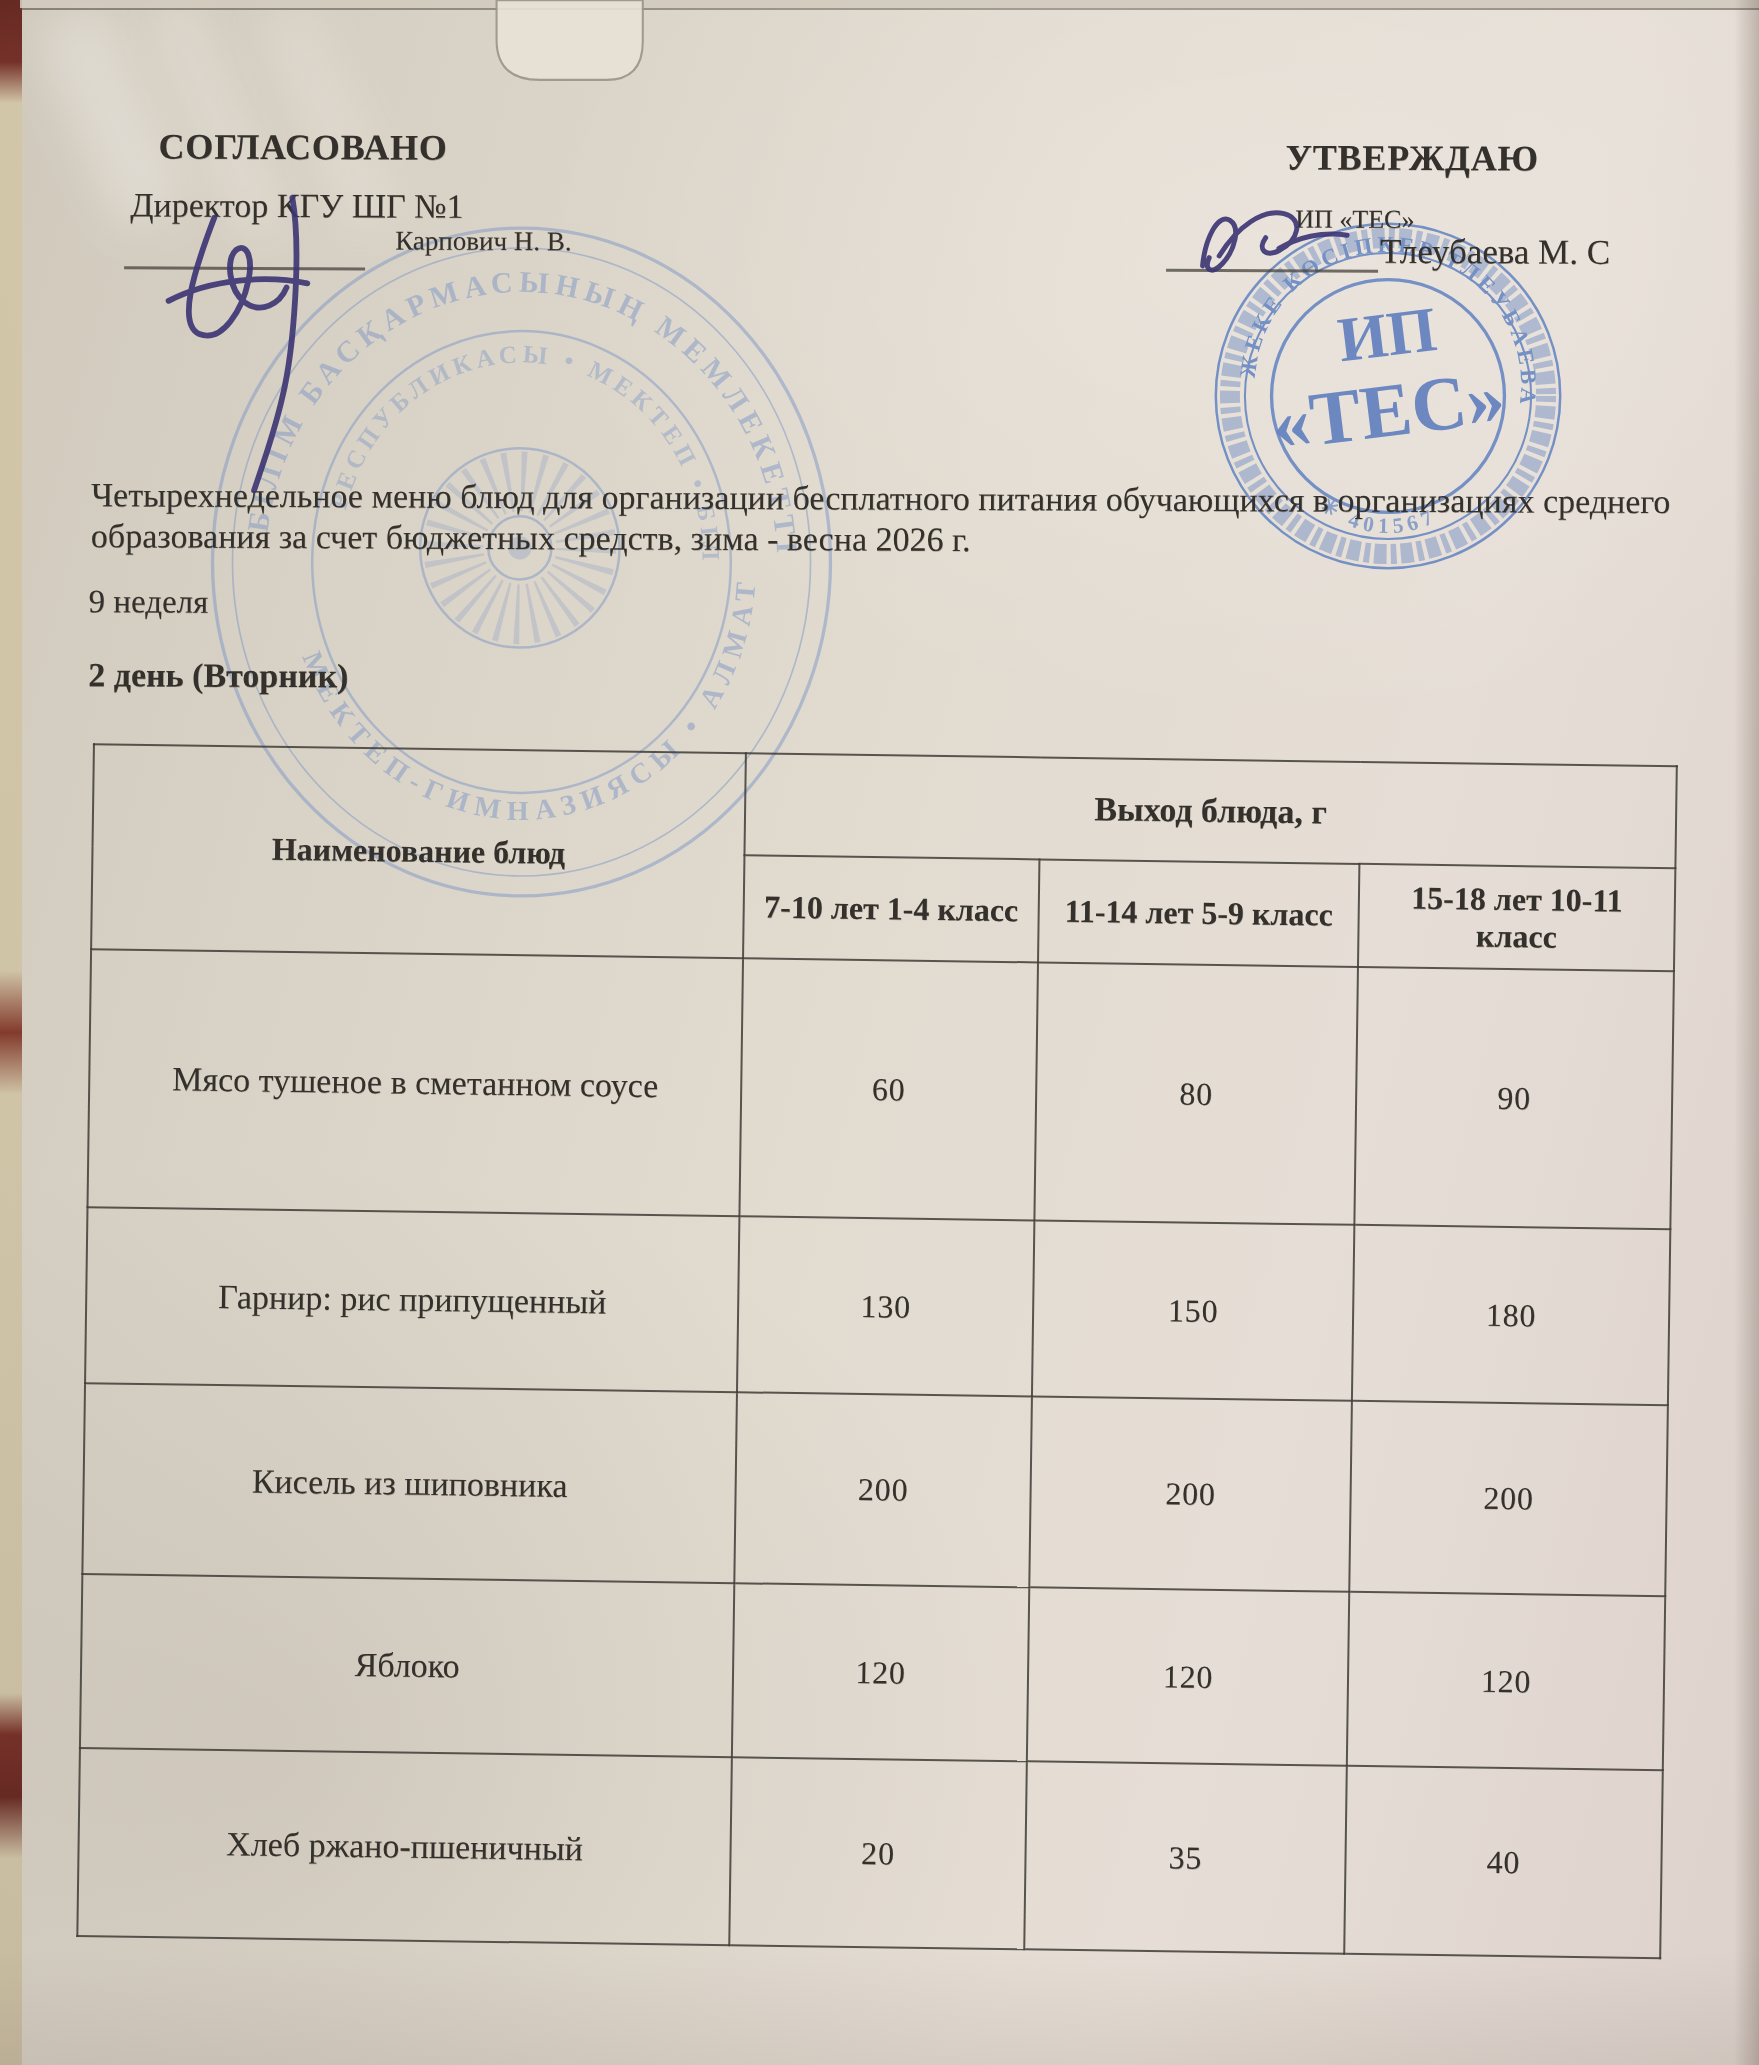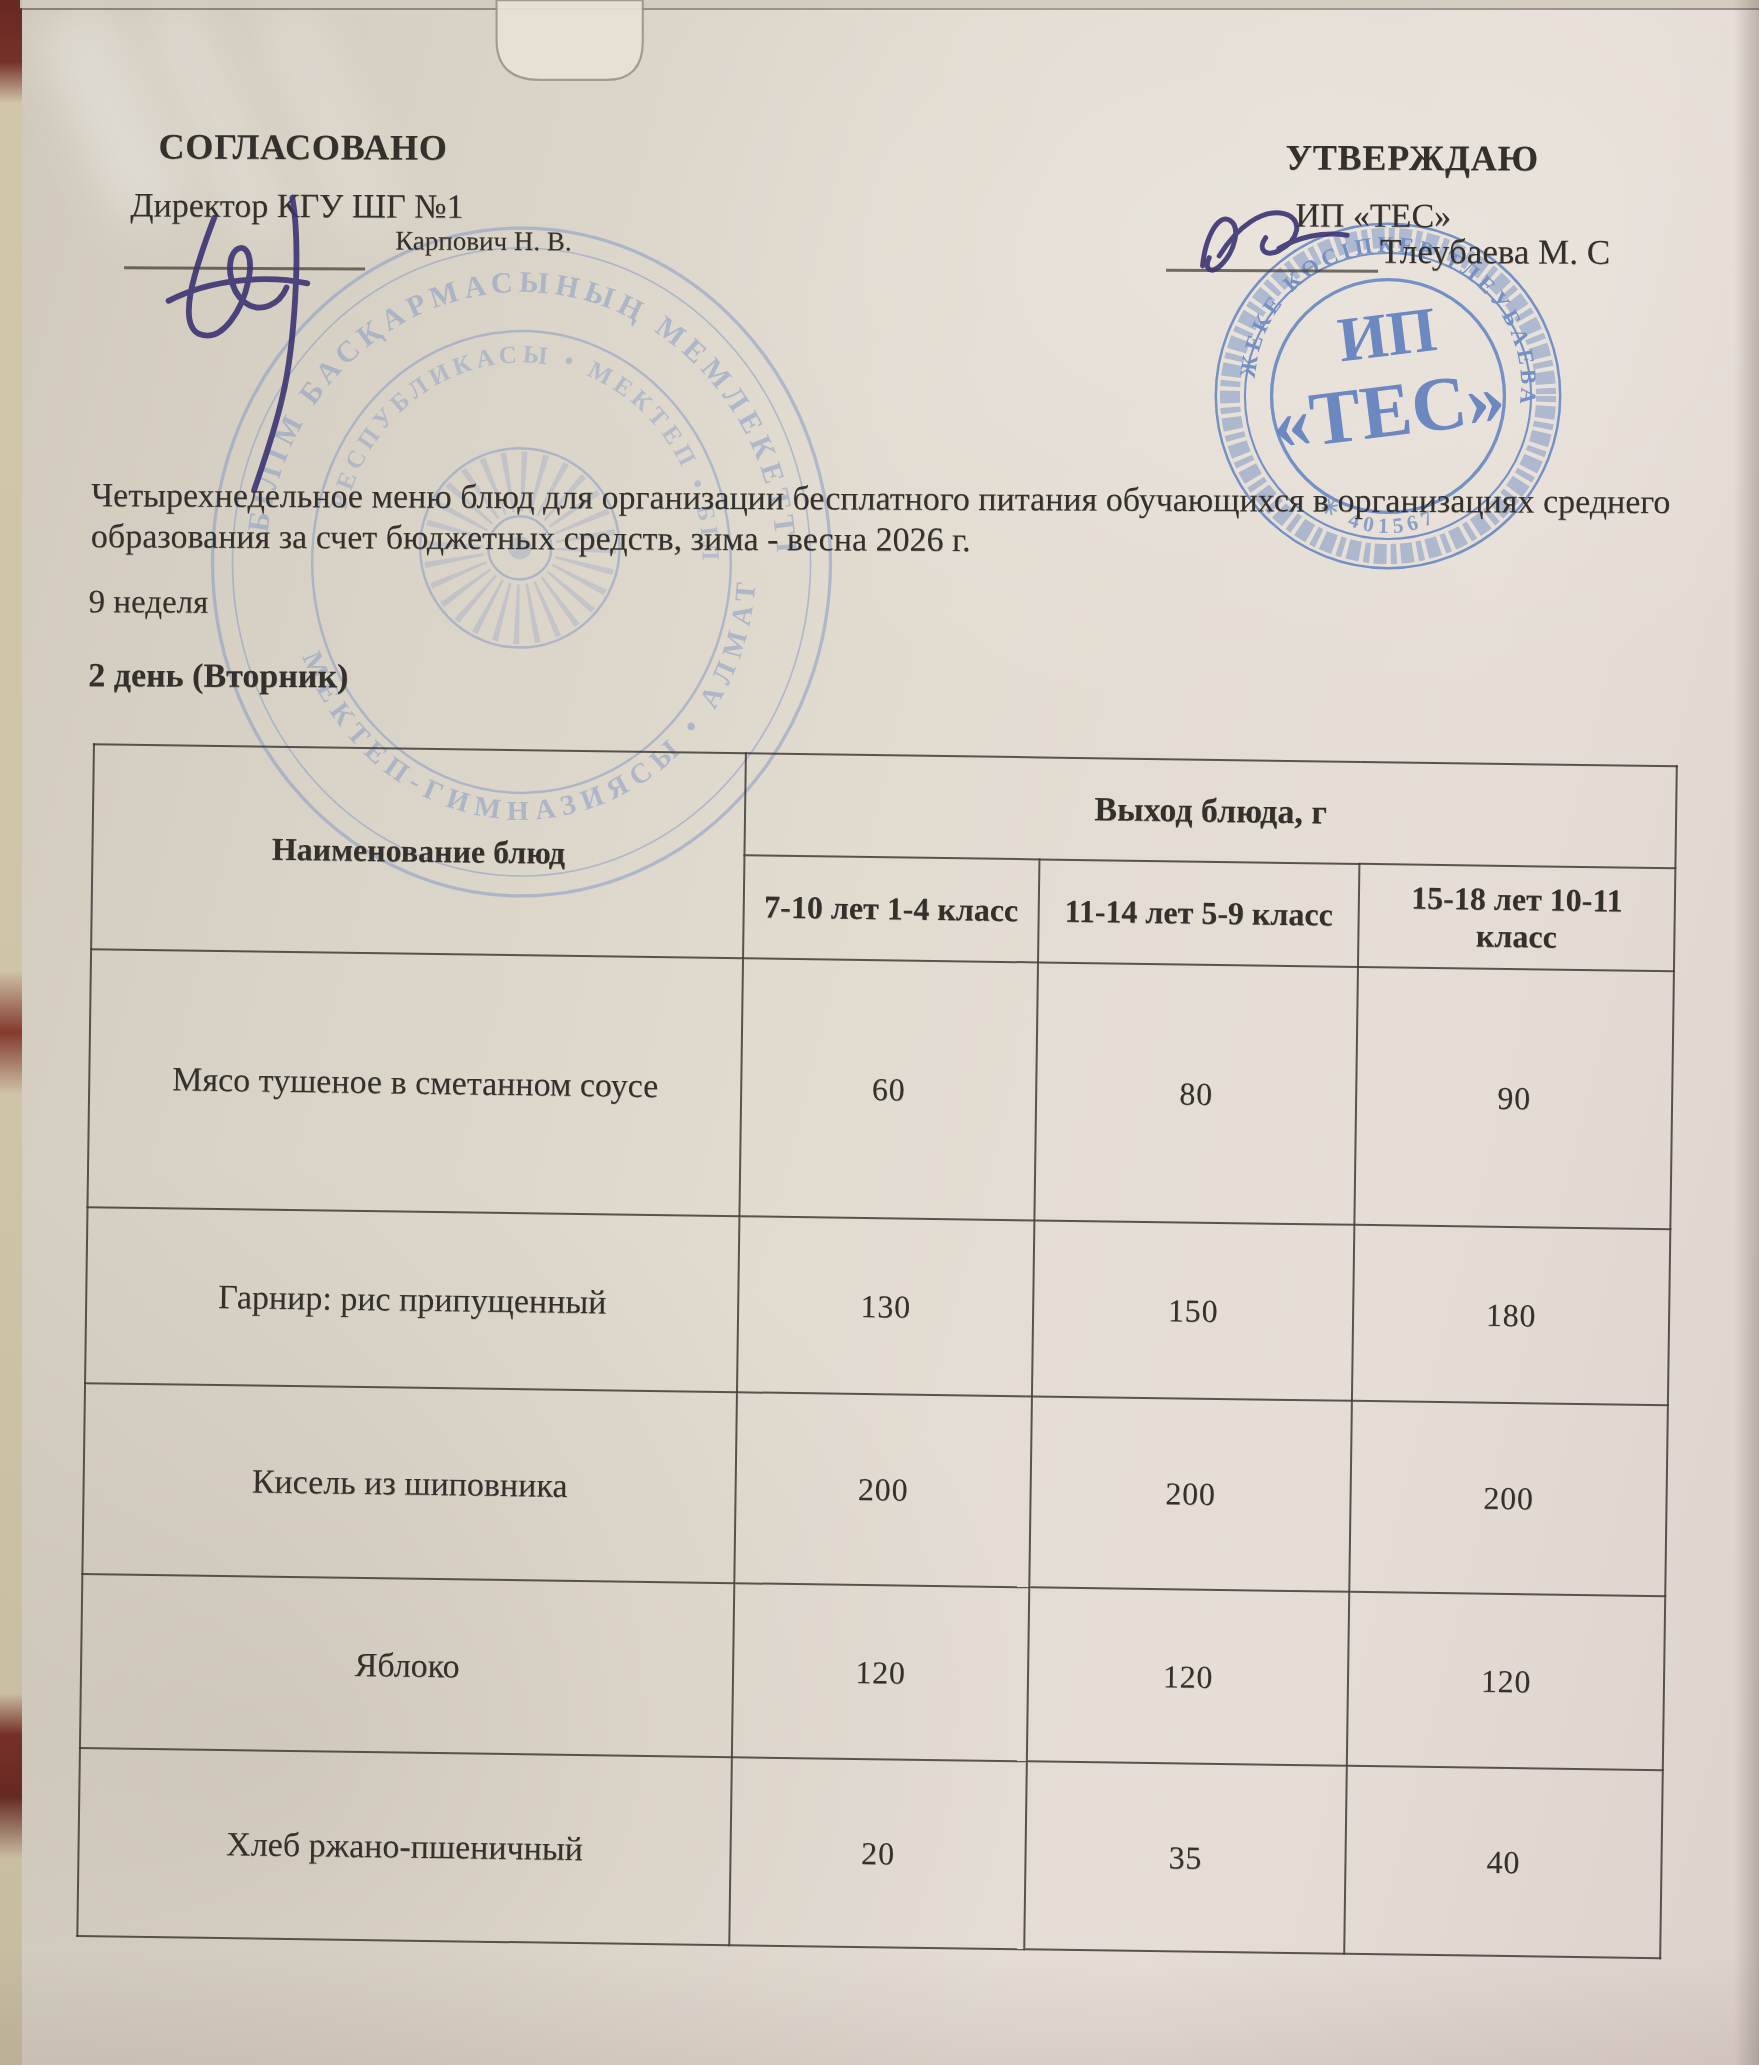--- a/index.html
+++ b/index.html
@@ -46,21 +46,21 @@
   #bottom-shade{
     position:absolute;left:0;bottom:0;width:100%;height:116px;
     background:linear-gradient(to bottom, rgba(110,90,80,0), rgba(110,90,80,.12));
   }
   
   #content{position:absolute;inset:0;transform:rotate(.25deg);transform-origin:50px 50px;}
   .typed{position:absolute;color:#34312d;text-shadow:0.4px 0.6px 0.6px rgba(62,57,50,.38);white-space:nowrap;}
   #agree-heading{left:159px;top:125px;font-size:36px;font-weight:bold;letter-spacing:0.8px;}
   #approve-heading{left:1286px;top:131px;font-size:36px;font-weight:bold;letter-spacing:0.8px;}
   #director-line{left:131px;top:186px;font-size:34px;}
-  #vendor-line{left:1296px;top:191px;font-size:34px;}
+  #vendor-line{left:1296px;top:199px;font-size:26px;}
   #director-name{left:396px;top:224px;font-size:27px;}
   #vendor-name{left:1381px;top:226px;font-size:35px;}
   .sig-rule{position:absolute;height:2.5px;background:rgba(70,66,60,.75);}
   #director-rule{left:125px;top:266px;width:241px;}
   #vendor-rule{left:1167px;top:264px;width:212px;}
   #title-par{left:93px;top:474px;font-size:34px;line-height:41px;white-space:normal;width:1628px;}
   #week-label{left:91px;top:583px;font-size:33px;}
   #day-label{left:91px;top:656px;font-size:34px;font-weight:bold;}
   
   .stampsvg{position:absolute;}

